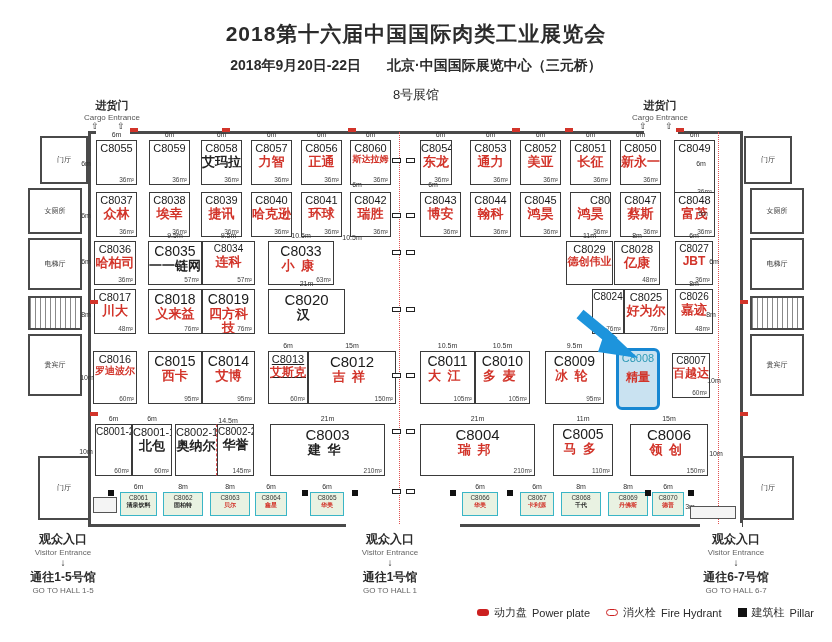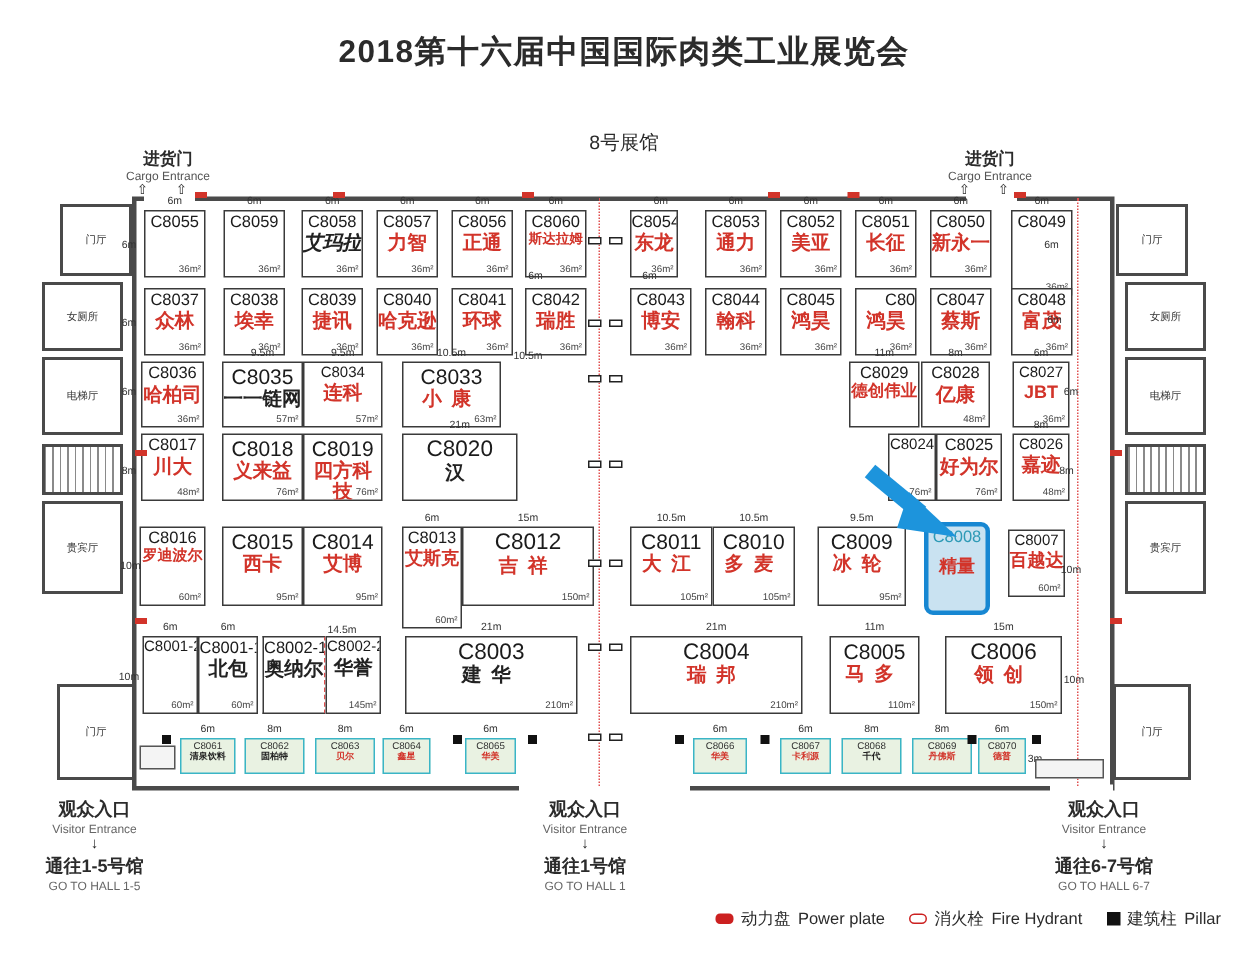--- a/index.html
+++ b/index.html
@@ -58,20 +58,23 @@
   .icon-hydrant{width:12px;height:7px;border:1.5px solid #cc2020;border-radius:4px;background:#fff;display:inline-block;box-sizing:border-box;}
   .icon-pillar{width:9px;height:9px;background:#111;display:inline-block;}
   .utility{position:absolute;border:1.5px solid #555;background:#f4f4f4;box-sizing:border-box;}
 </style>
 </head>
 <body>
 
 <div class="canvas">
 
   <div class="title">2018第十六届中国国际肉类工业展览会</div>
+  <div class="subtitle">
+    <span>2018年9月20日-22日</span><span class="gap"></span><span>北京·中国国际展览中心（三元桥）</span>
+  </div>
   <div class="hall-label">8号展馆</div>
 
   <div class="hall-outline"></div>
 
   <div class="gap-rect" style="left:96px;top:128px;width:34px;height:8px;"></div>
   <div class="gap-rect" style="left:644px;top:128px;width:34px;height:8px;"></div>
   <div class="gap-rect" style="left:346px;top:523px;width:114px;height:9px;"></div>
   <div class="gap-rect" style="left:700px;top:523px;width:42px;height:9px;"></div>
 
   <div id="rooms">
@@ -116,21 +119,21 @@
       <div class="booth" style="left: 96px; top: 140px; width: 41px; height: 45px;">
         <div class="bid" style="font-size: 11px;">C8055</div>
         <div class="barea">36m²</div>
       </div>
       <div class="booth" style="left: 149px; top: 140px; width: 41px; height: 45px;">
         <div class="bid" style="font-size: 11px;">C8059</div>
         <div class="barea">36m²</div>
       </div>
       <div class="booth" style="left: 201px; top: 140px; width: 41px; height: 45px;">
         <div class="bid" style="font-size: 11px;">C8058</div>
-        <div class="bname k" style="font-size: 13px; font-style: italic;">艾玛拉</div>
+        <div class="bname k" style="font-size: 13px;">艾玛拉</div>
         <div class="barea">36m²</div>
       </div>
       <div class="booth" style="left: 251px; top: 140px; width: 41px; height: 45px;">
         <div class="bid" style="font-size: 11px;">C8057</div>
         <div class="bname r" style="font-size: 13px;">力智</div>
         <div class="barea">36m²</div>
       </div>
       <div class="booth" style="left: 301px; top: 140px; width: 41px; height: 45px;">
         <div class="bid" style="font-size: 11px;">C8056</div>
         <div class="bname r" style="font-size: 13px;">正通</div>
@@ -305,21 +308,21 @@
       <div class="booth" style="left: 148px; top: 351px; width: 54px; height: 53px;">
         <div class="bid" style="font-size: 14px;">C8015</div>
         <div class="bname r" style="font-size: 13px;">西卡</div>
         <div class="barea">95m²</div>
       </div>
       <div class="booth" style="left: 202px; top: 351px; width: 53px; height: 53px;">
         <div class="bid" style="font-size: 14px;">C8014</div>
         <div class="bname r" style="font-size: 13px;">艾博</div>
         <div class="barea">95m²</div>
       </div>
-      <div class="booth" style="left: 268px; top: 351px; width: 40px; height: 68px;">
+      <div class="booth" style="left: 268px; top: 351px; width: 40px; height: 53px; text-decoration: underline;">
         <div class="bid" style="font-size: 11px;">C8013</div>
         <div class="bname r" style="font-size: 12px;">艾斯克</div>
         <div class="barea">60m²</div>
       </div>
       <div class="booth" style="left: 308px; top: 351px; width: 88px; height: 53px;">
         <div class="bid" style="font-size: 15px;">C8012</div>
         <div class="bname r" style="font-size: 13px; letter-spacing: 0.5em;">吉祥</div>
         <div class="barea">150m²</div>
       </div>
       <div class="booth" style="left: 420px; top: 351px; width: 55px; height: 53px;">

